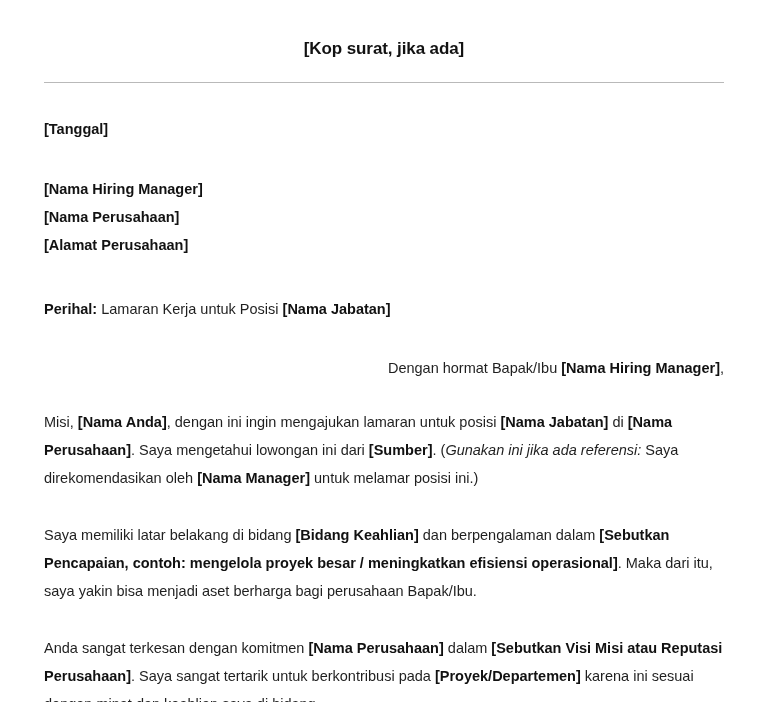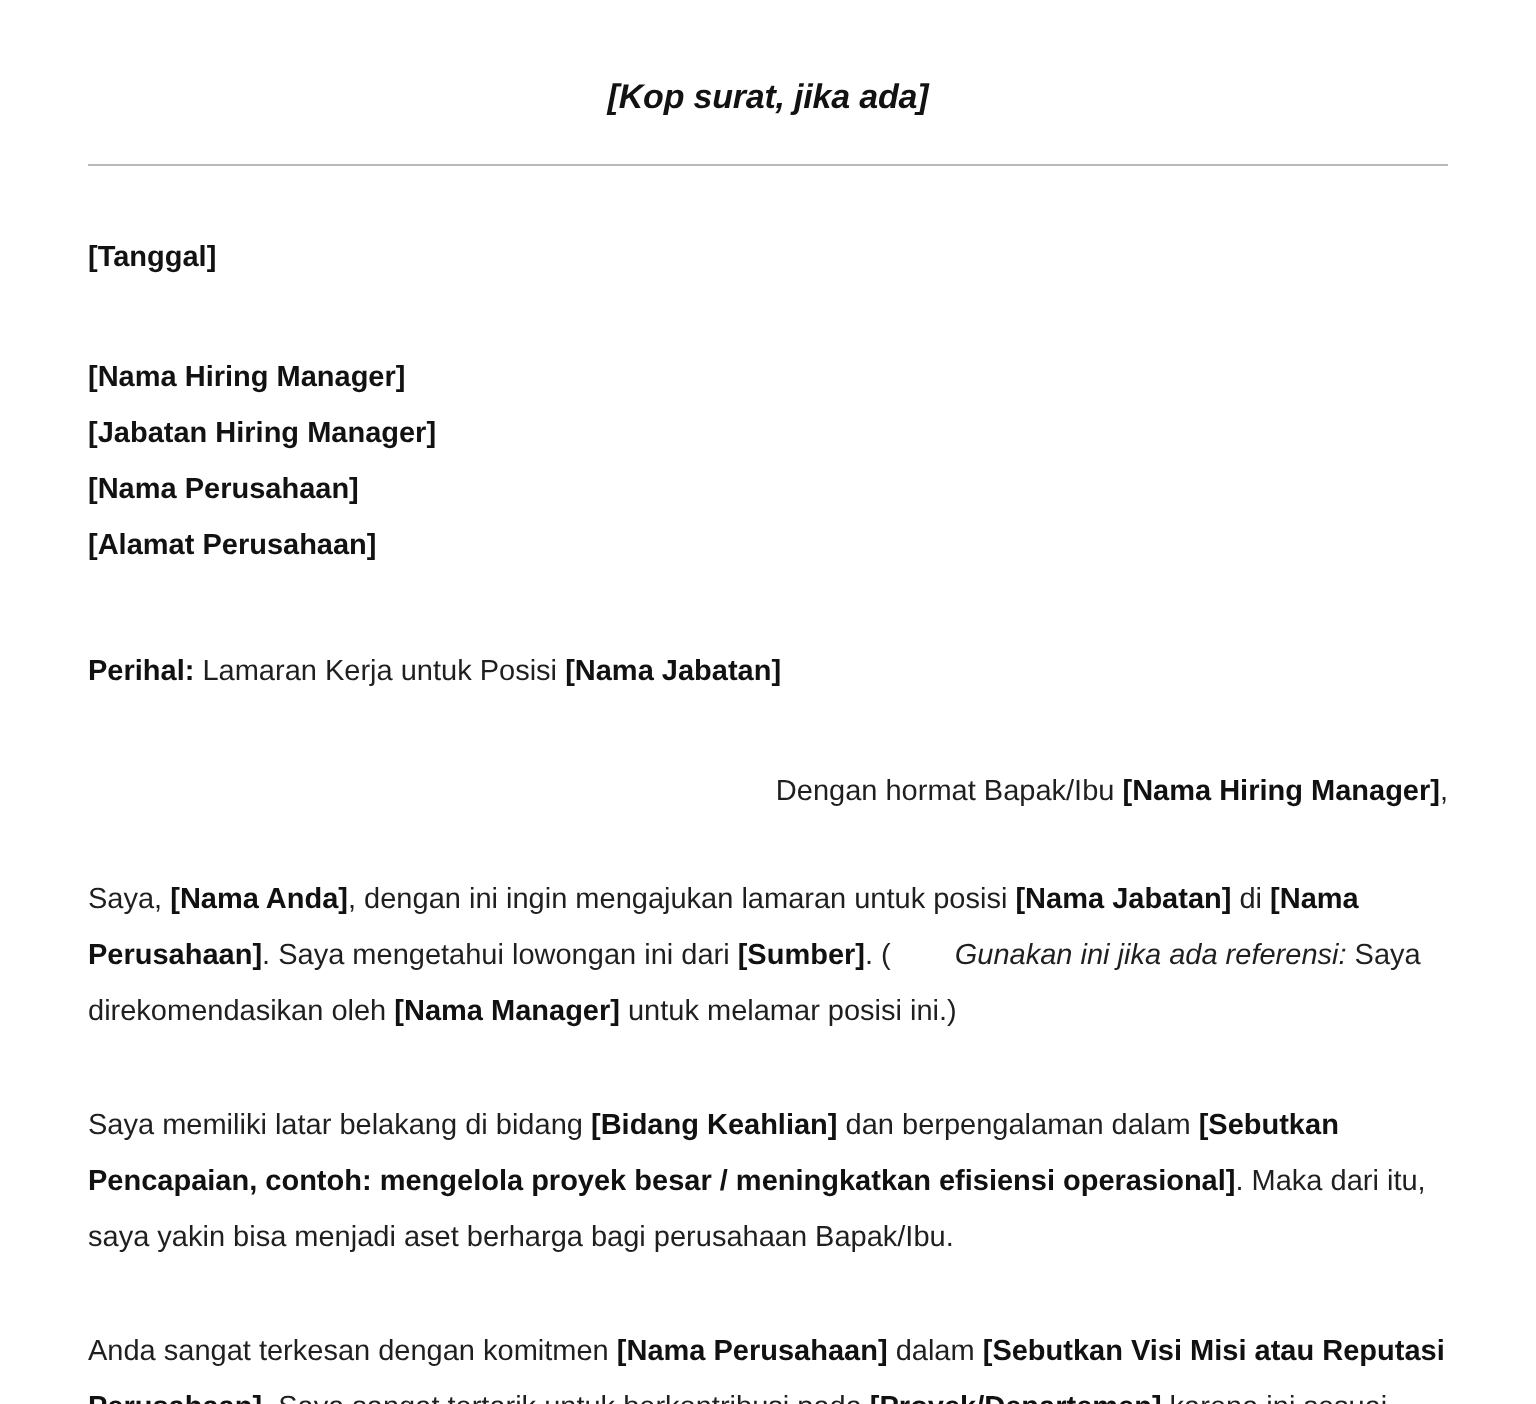--- a/index.html
+++ b/index.html
@@ -20,21 +20,20 @@
     padding: 0 44px;
   }
   .letterhead {
     text-align: center;
     font-size: 17px;
     font-weight: bold;
     color: #121212;
     letter-spacing: -0.1px;
     padding-top: 38px;
     line-height: 1.3;
-    font-style: italic;
   }
   .rule {
     margin-top: 22px;
     border: 0;
     border-top: 1px solid #b9b9b9;
     height: 0;
     width: 100%;
   }
   .date-line {
     font-weight: bold;
@@ -70,51 +69,49 @@
     line-height: 1.93;
     color: #1f1f1f;
     text-align: left;
   }
   b, .b {
     font-weight: bold;
     color: #111111;
   }
   i, .i {
     font-style: italic;
-    margin-left: 32px;
   }
 </style>
 </head>
 <body>
 
 <div class="page">
 
   <div class="letterhead">[Kop surat, jika ada]</div>
 
   <hr class="rule">
 
   <div class="date-line">[Tanggal]</div>
 
   <div class="recipient">
     <div class="recipient-line">[Nama Hiring Manager]</div>
-    <div class="recipient-line">[Jabatan Hiring Manager]</div>
     <div class="recipient-line">[Nama Perusahaan]</div>
     <div class="recipient-line">[Alamat Perusahaan]</div>
   </div>
 
   <div class="subject">
     <b>Perihal:</b><span> Lamaran Kerja untuk Posisi </span><b>[Nama Jabatan]</b>
   </div>
 
   <div class="salutation">
     <span>Dengan hormat Bapak/Ibu </span><b>[Nama Hiring Manager]</b><span>,</span>
   </div>
 
   <div class="para">
-    <span>Saya, </span><b>[Nama Anda]</b><span>, dengan ini ingin mengajukan lamaran untuk posisi </span><b>[Nama Jabatan]</b><span> di </span><b>[Nama Perusahaan]</b><span>. Saya mengetahui lowongan ini dari </span><b>[Sumber]</b><span>. (</span><i>Gunakan ini jika ada referensi:</i><span> Saya direkomendasikan oleh </span><b>[Nama Manager]</b><span> untuk melamar posisi ini.)</span>
+    <span>Misi, </span><b>[Nama Anda]</b><span>, dengan ini ingin mengajukan lamaran untuk posisi </span><b>[Nama Jabatan]</b><span> di </span><b>[Nama Perusahaan]</b><span>. Saya mengetahui lowongan ini dari </span><b>[Sumber]</b><span>. (</span><i>Gunakan ini jika ada referensi:</i><span> Saya direkomendasikan oleh </span><b>[Nama Manager]</b><span> untuk melamar posisi ini.)</span>
   </div>
 
   <div class="para">
     <span>Saya memiliki latar belakang di bidang </span><b>[Bidang Keahlian]</b><span> dan berpengalaman dalam </span><b>[Sebutkan Pencapaian, contoh: mengelola proyek besar / meningkatkan efisiensi operasional]</b><span>. Maka dari itu, saya yakin bisa menjadi aset berharga bagi perusahaan Bapak/Ibu.</span>
   </div>
 
   <div class="para">
     <span>Anda sangat terkesan dengan komitmen </span><b>[Nama Perusahaan]</b><span> dalam </span><b>[Sebutkan Visi Misi atau Reputasi Perusahaan]</b><span>. Saya sangat tertarik untuk berkontribusi pada </span><b>[Proyek/Departemen]</b><span> karena ini sesuai dengan minat dan keahlian saya di bidang </span>
   </div>
 

